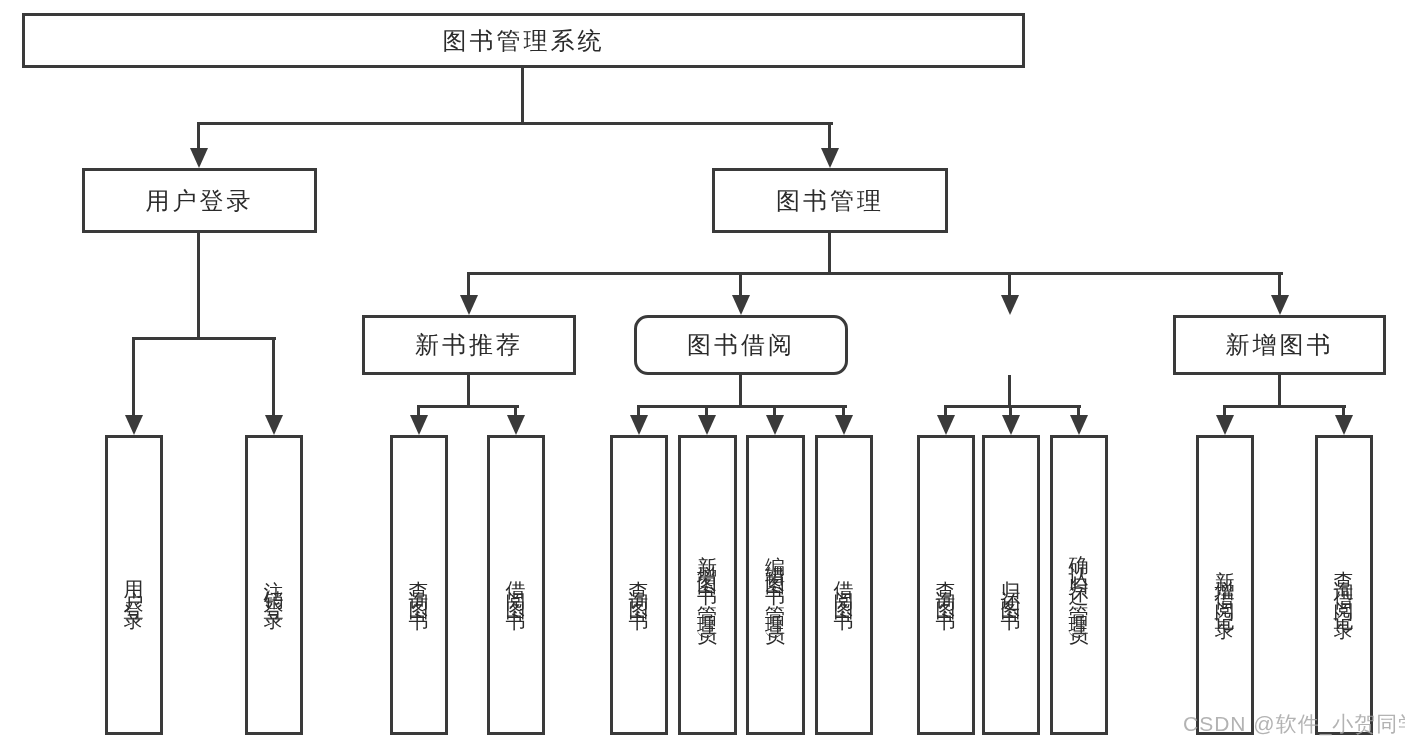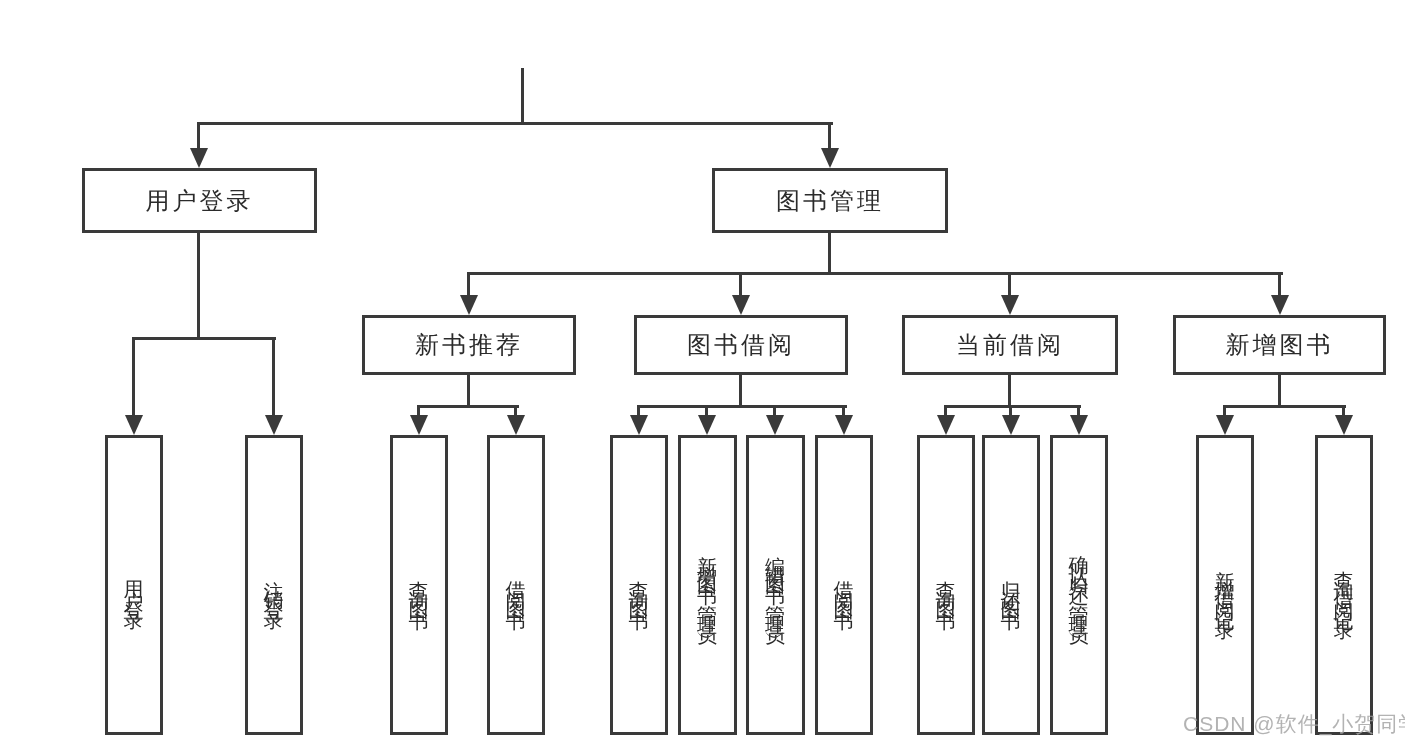--- a/index.html
+++ b/index.html
@@ -36,30 +36,30 @@
     position:absolute;left:1183px;top:710px;font-size:21px;
     color:var(--wm);letter-spacing:1px;white-space:nowrap;z-index:5;
     opacity:.85;
   }
 </style>
 </head>
 <body>
 
 <div id="canvas">
 
+  <div class="box" style="left:22px;top:13px;width:1003px;height:55px;">图书管理系统</div>
 
   <div class="box" style="left:82px;top:168px;width:235px;height:65px;">用户登录</div>
 
   <div class="box" style="left:362px;top:315px;width:214px;height:60px;">新书推荐</div>
 
   <div class="box" style="left:712px;top:168px;width:236px;height:65px;">图书管理</div>
 
-  <div class="box" style="left:634px;top:315px;width:214px;height:60px;">图书借阅</div>
+  <div class="box" style="left:634px;top:315px;width:214px;height:60px;border-radius:14px;">图书借阅</div>
 
-  <div class="box" style="left:902px;top:315px;width:216px;height:60px;">当前借阅</div>
 
   <div class="box" style="left:1173px;top:315px;width:213px;height:60px;">新增图书</div>
 
   <div class="vbox" style="left:105px;top:435px;width:58px;height:300px;">用户登录</div>
 
   <div class="vbox" style="left:245px;top:435px;width:58px;height:300px;">注销登录</div>
 
   <div class="vbox" style="left:390px;top:435px;width:58px;height:300px;">查询图书</div>
 
   <div class="vbox" style="left:487px;top:435px;width:58px;height:300px;">借阅图书</div>

